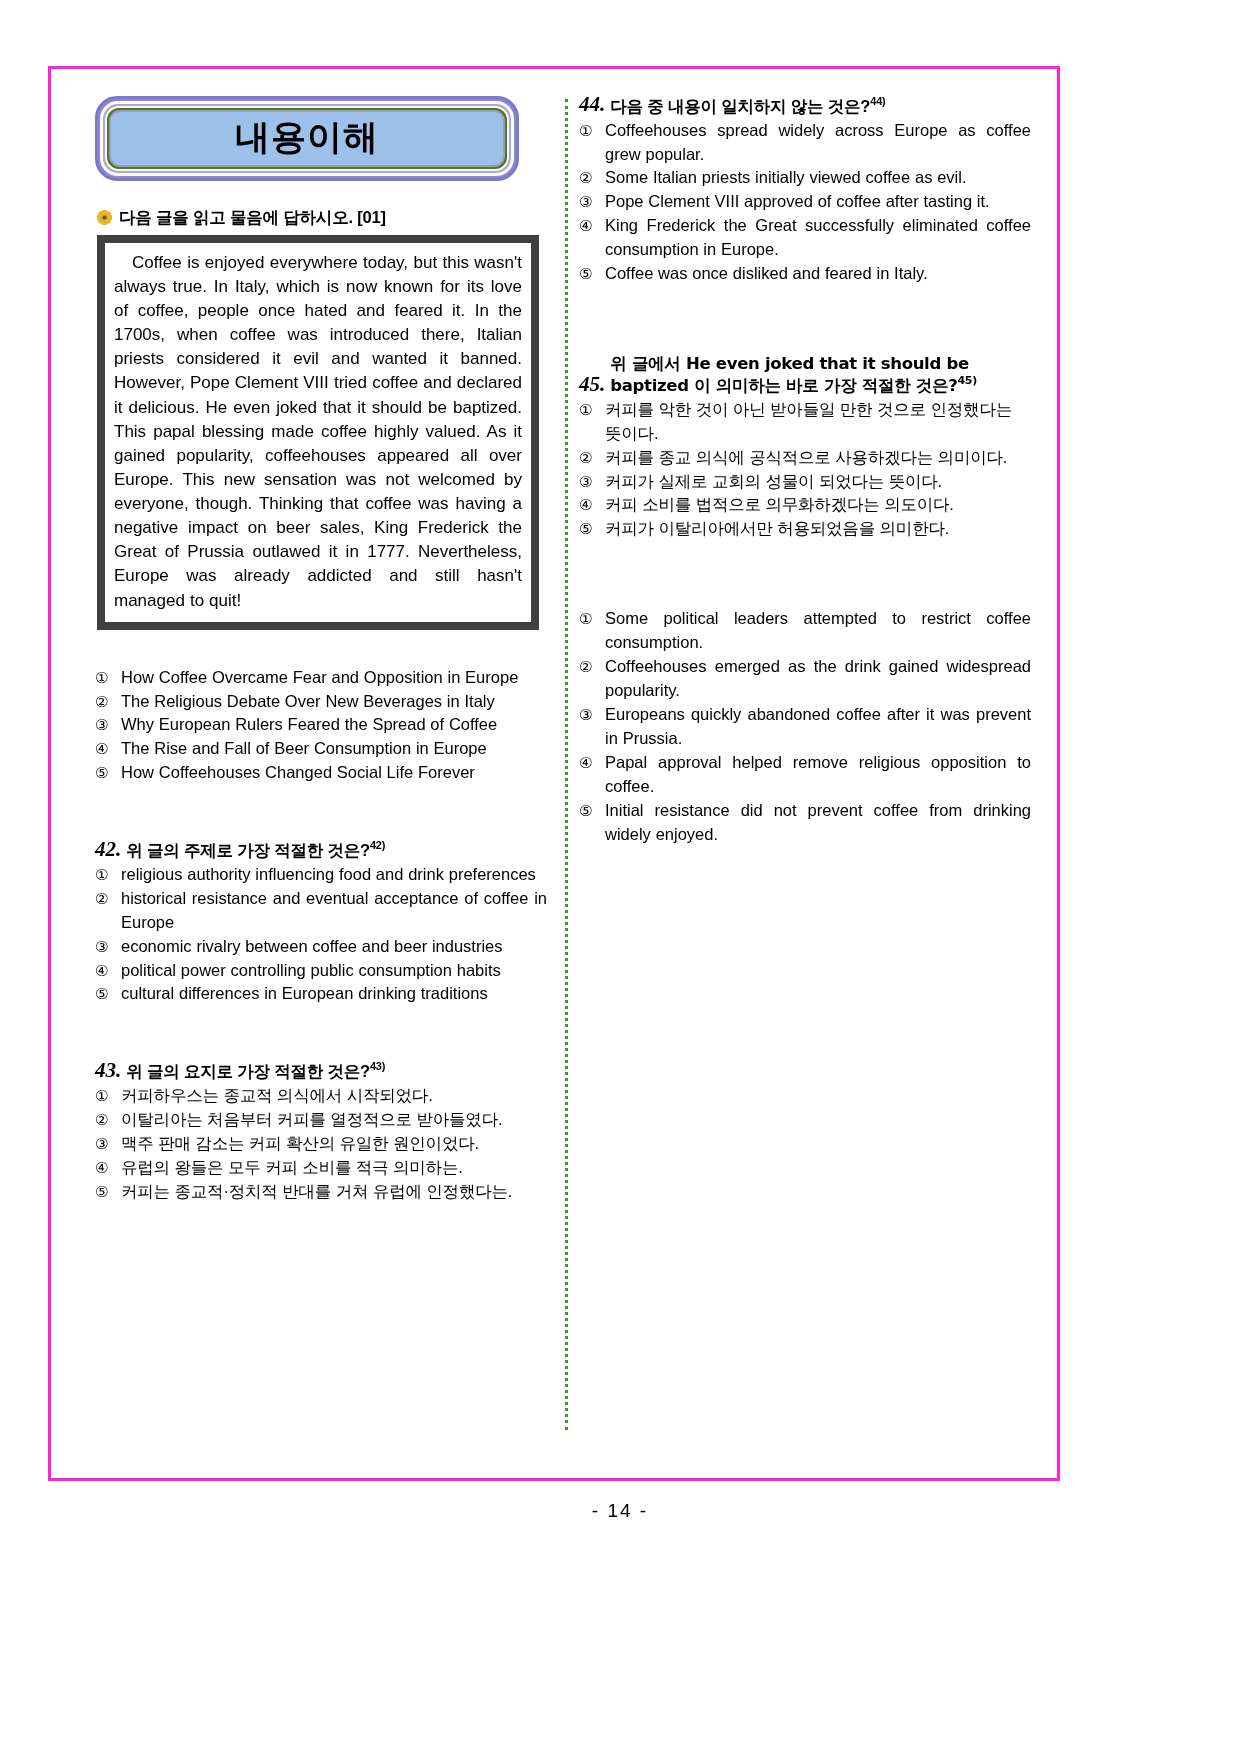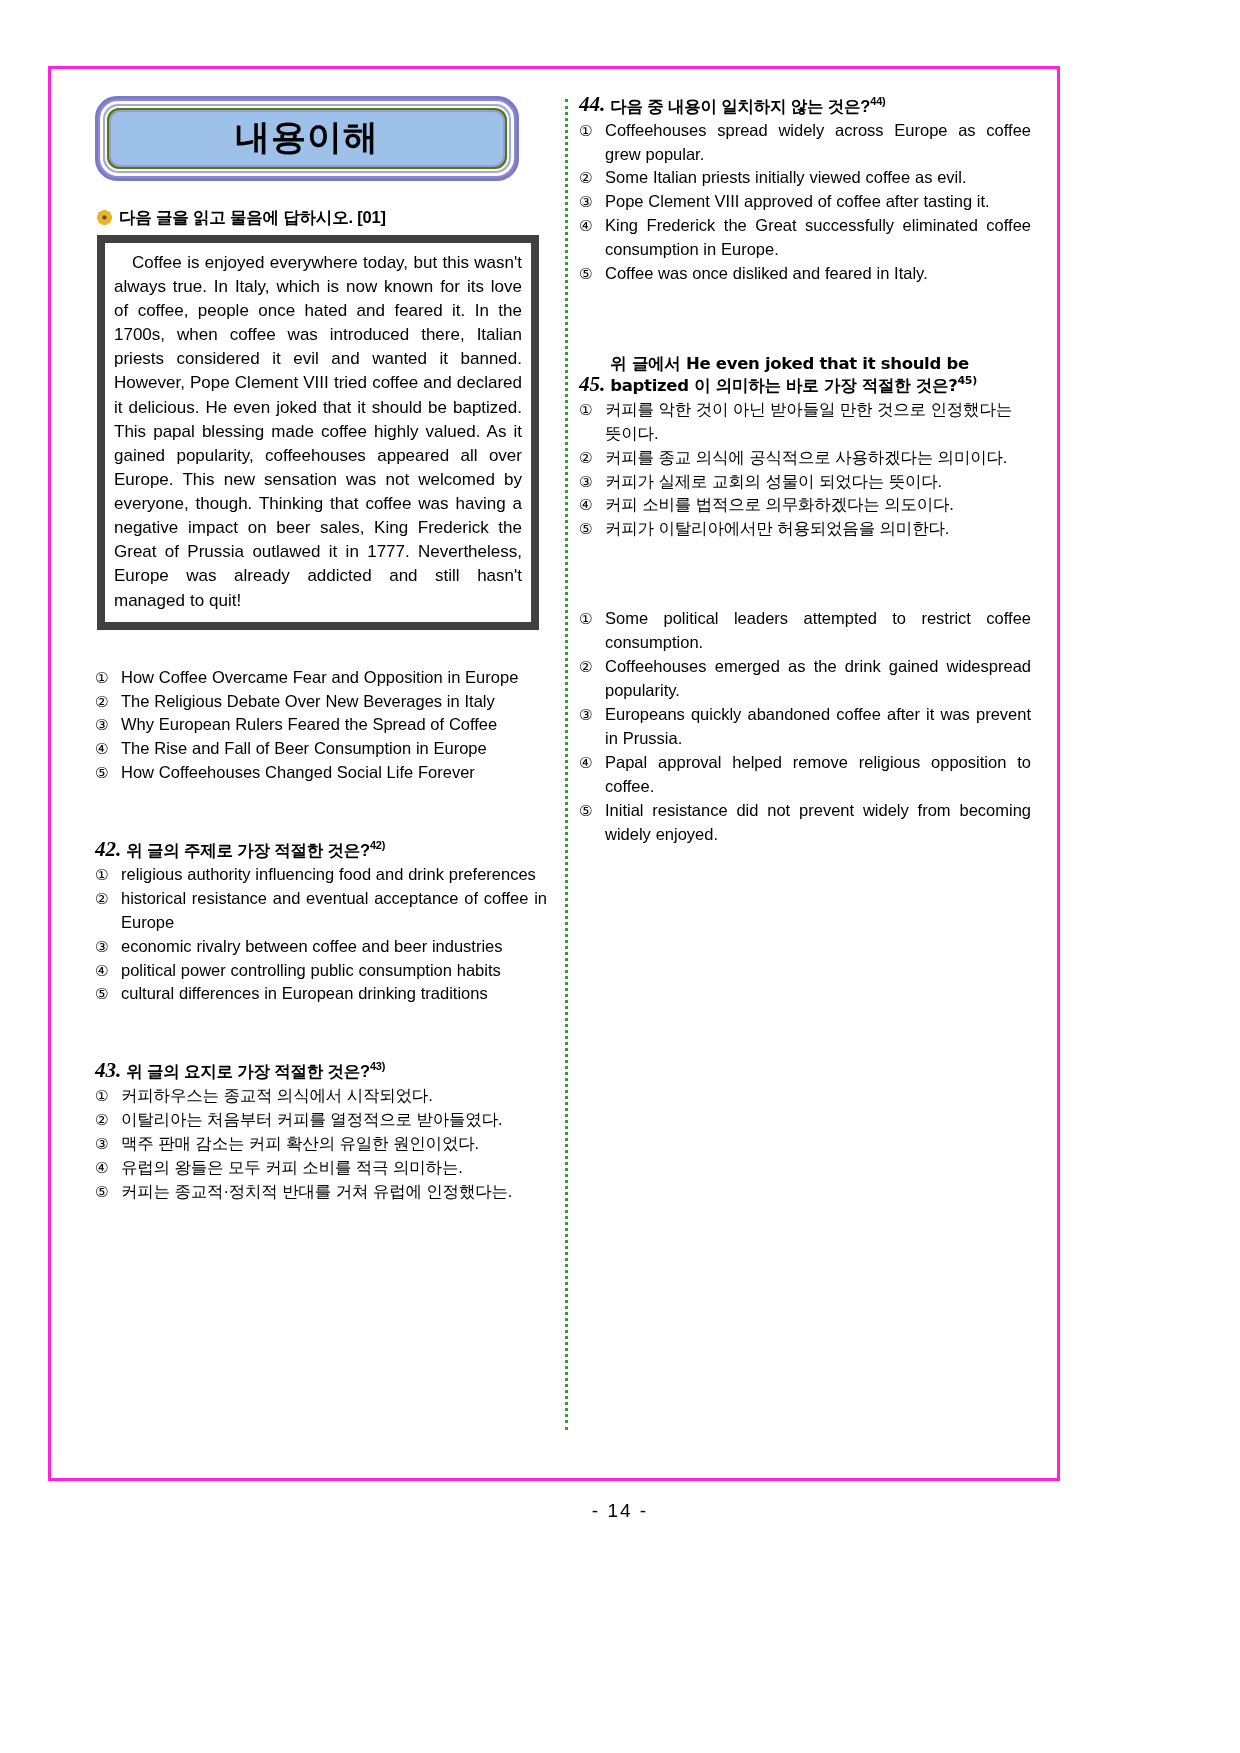--- a/index.html
+++ b/index.html
@@ -429,21 +429,21 @@
           <li class="opt">
               <span class="opt-marker">③</span>
               <span class="opt-text">Europeans quickly abandoned coffee after it was prevent in Prussia.</span>
             </li>
           <li class="opt">
               <span class="opt-marker">④</span>
               <span class="opt-text">Papal approval helped remove religious opposition to coffee.</span>
             </li>
           <li class="opt">
               <span class="opt-marker">⑤</span>
-              <span class="opt-text">Initial resistance did not prevent widely from becoming widely enjoyed.</span>
+              <span class="opt-text">Initial resistance did not prevent coffee from drinking widely enjoyed.</span>
             </li>
         </ul>
       </div>
 
     </div>
 
   </div>
 </div>
 
 <div class="footer">

